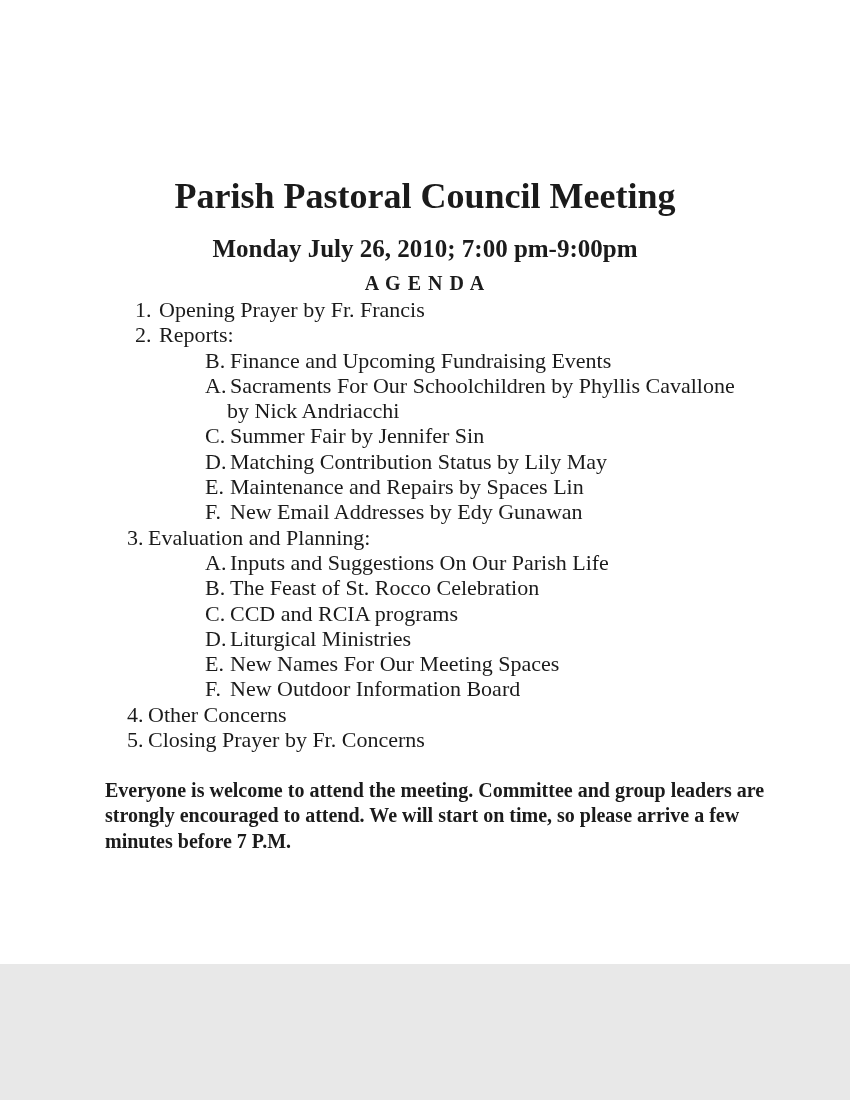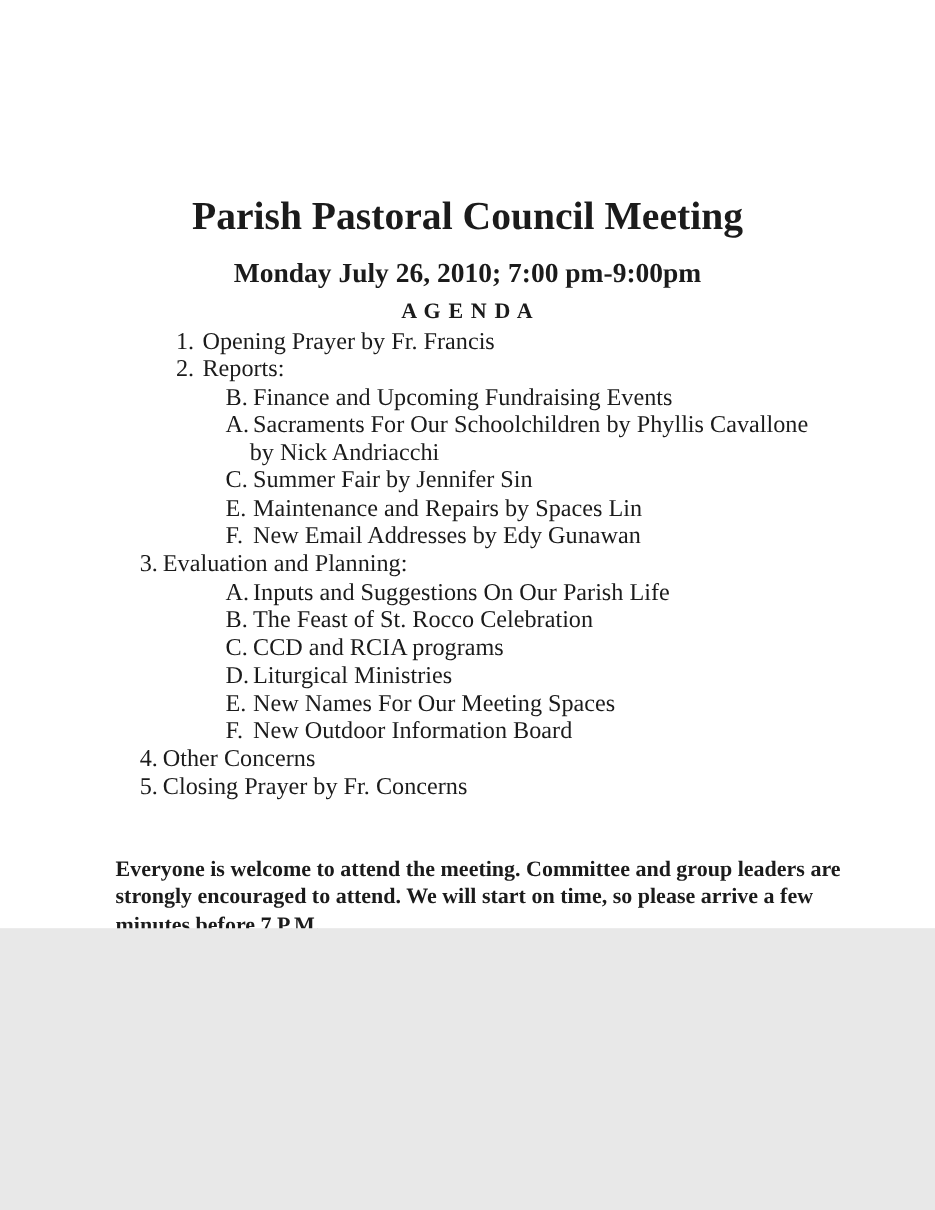--- a/index.html
+++ b/index.html
@@ -3,21 +3,21 @@
 <meta charset="utf-8">
 <style>
   html, body {
     margin: 0;
     padding: 0;
     background: #e8e8e8;
   }
   .page {
     position: relative;
     width: 850px;
-    height: 844px;
+    height: 964px;
     margin: 0 auto;
     background: #ffffff;
     color: #1b1b1b;
     font-family: "Liberation Serif", "DejaVu Serif", serif;
     overflow: hidden;
   }
   .header {
     position: absolute;
     top: 0;
     left: 0;
@@ -47,21 +47,21 @@
     position: absolute;
     top: 297px;
     left: 0;
     right: 0;
   }
   .line {
     font-size: 22px;
     line-height: 25.3px;
     white-space: nowrap;
   }
-  .lv-n1  { padding-left: 135px; margin-left: 25px; }
+  .lv-n1  { padding-left: 135px; }
   .lv-n1 .lbl  { display: inline-block; width: 24px; }
   .lv-n2  { padding-left: 127px; }
   .lv-n2 .lbl  { display: inline-block; width: 21px; }
   .lv-sub { padding-left: 205px; }
   .lv-sub .lbl { display: inline-block; width: 25px; }
   .lv-cont { padding-left: 227px; }
   .footer {
     position: absolute;
     top: 778px;
     left: 105px;
@@ -84,20 +84,21 @@
     <div class="agenda-heading">A G E N D A</div>
   </div>
 
   <div class="agenda" id="agenda-list">
       <div class="line lv-n1"><span class="lbl">1.</span><span class="txt">Opening Prayer by Fr. Francis</span></div>
       <div class="line lv-n1"><span class="lbl">2.</span><span class="txt">Reports:</span></div>
       <div class="line lv-sub"><span class="lbl">B.</span><span class="txt">Finance and Upcoming Fundraising Events</span></div>
       <div class="line lv-sub"><span class="lbl">A.</span><span class="txt">Sacraments For Our Schoolchildren by Phyllis Cavallone</span></div>
       <div class="line lv-cont"><span class="txt">by Nick Andriacchi</span></div>
       <div class="line lv-sub"><span class="lbl">C.</span><span class="txt">Summer Fair by Jennifer Sin</span></div>
+      <div class="line lv-sub"><span class="lbl">D.</span><span class="txt">Matching Contribution Status by Lily May</span></div>
       <div class="line lv-sub"><span class="lbl">E.</span><span class="txt">Maintenance and Repairs by Spaces Lin</span></div>
       <div class="line lv-sub"><span class="lbl">F.</span><span class="txt">New Email Addresses by Edy Gunawan</span></div>
       <div class="line lv-n2"><span class="lbl">3.</span><span class="txt">Evaluation and Planning:</span></div>
       <div class="line lv-sub"><span class="lbl">A.</span><span class="txt">Inputs and Suggestions On Our Parish Life</span></div>
       <div class="line lv-sub"><span class="lbl">B.</span><span class="txt">The Feast of St. Rocco Celebration</span></div>
       <div class="line lv-sub"><span class="lbl">C.</span><span class="txt">CCD and RCIA programs</span></div>
       <div class="line lv-sub"><span class="lbl">D.</span><span class="txt">Liturgical Ministries</span></div>
       <div class="line lv-sub"><span class="lbl">E.</span><span class="txt">New Names For Our Meeting Spaces</span></div>
       <div class="line lv-sub"><span class="lbl">F.</span><span class="txt">New Outdoor Information Board</span></div>
       <div class="line lv-n2"><span class="lbl">4.</span><span class="txt">Other Concerns</span></div>

